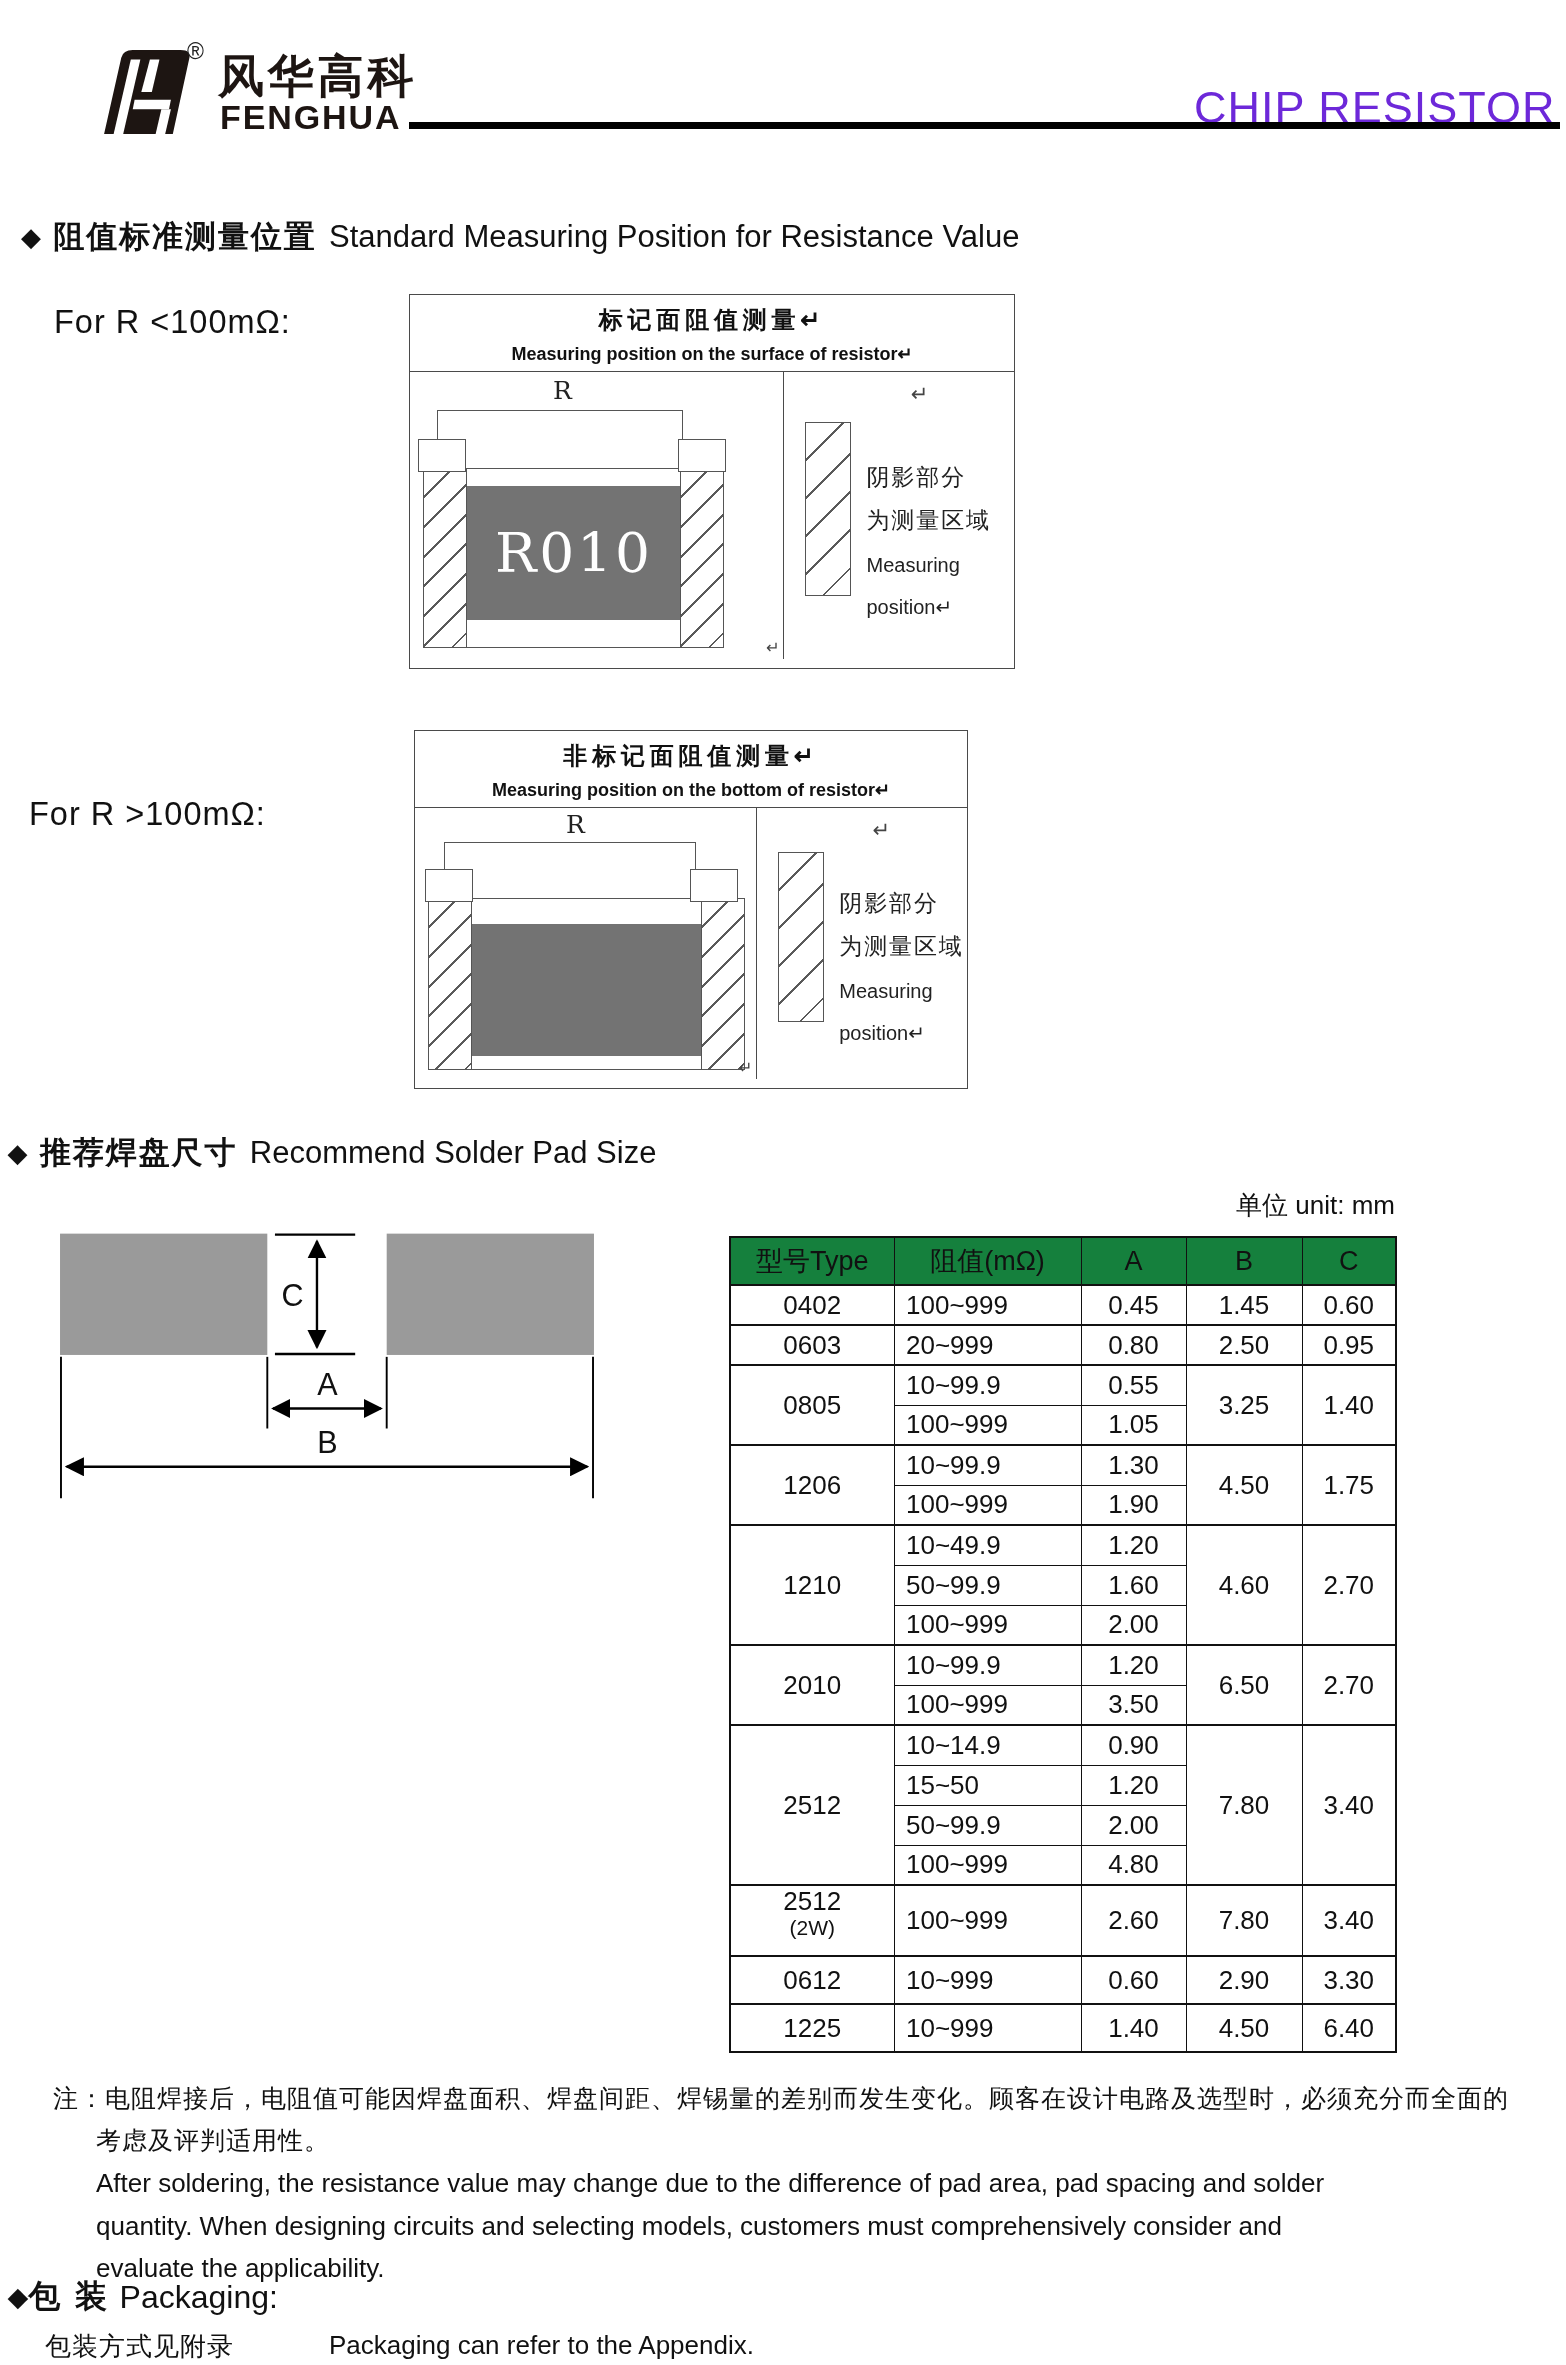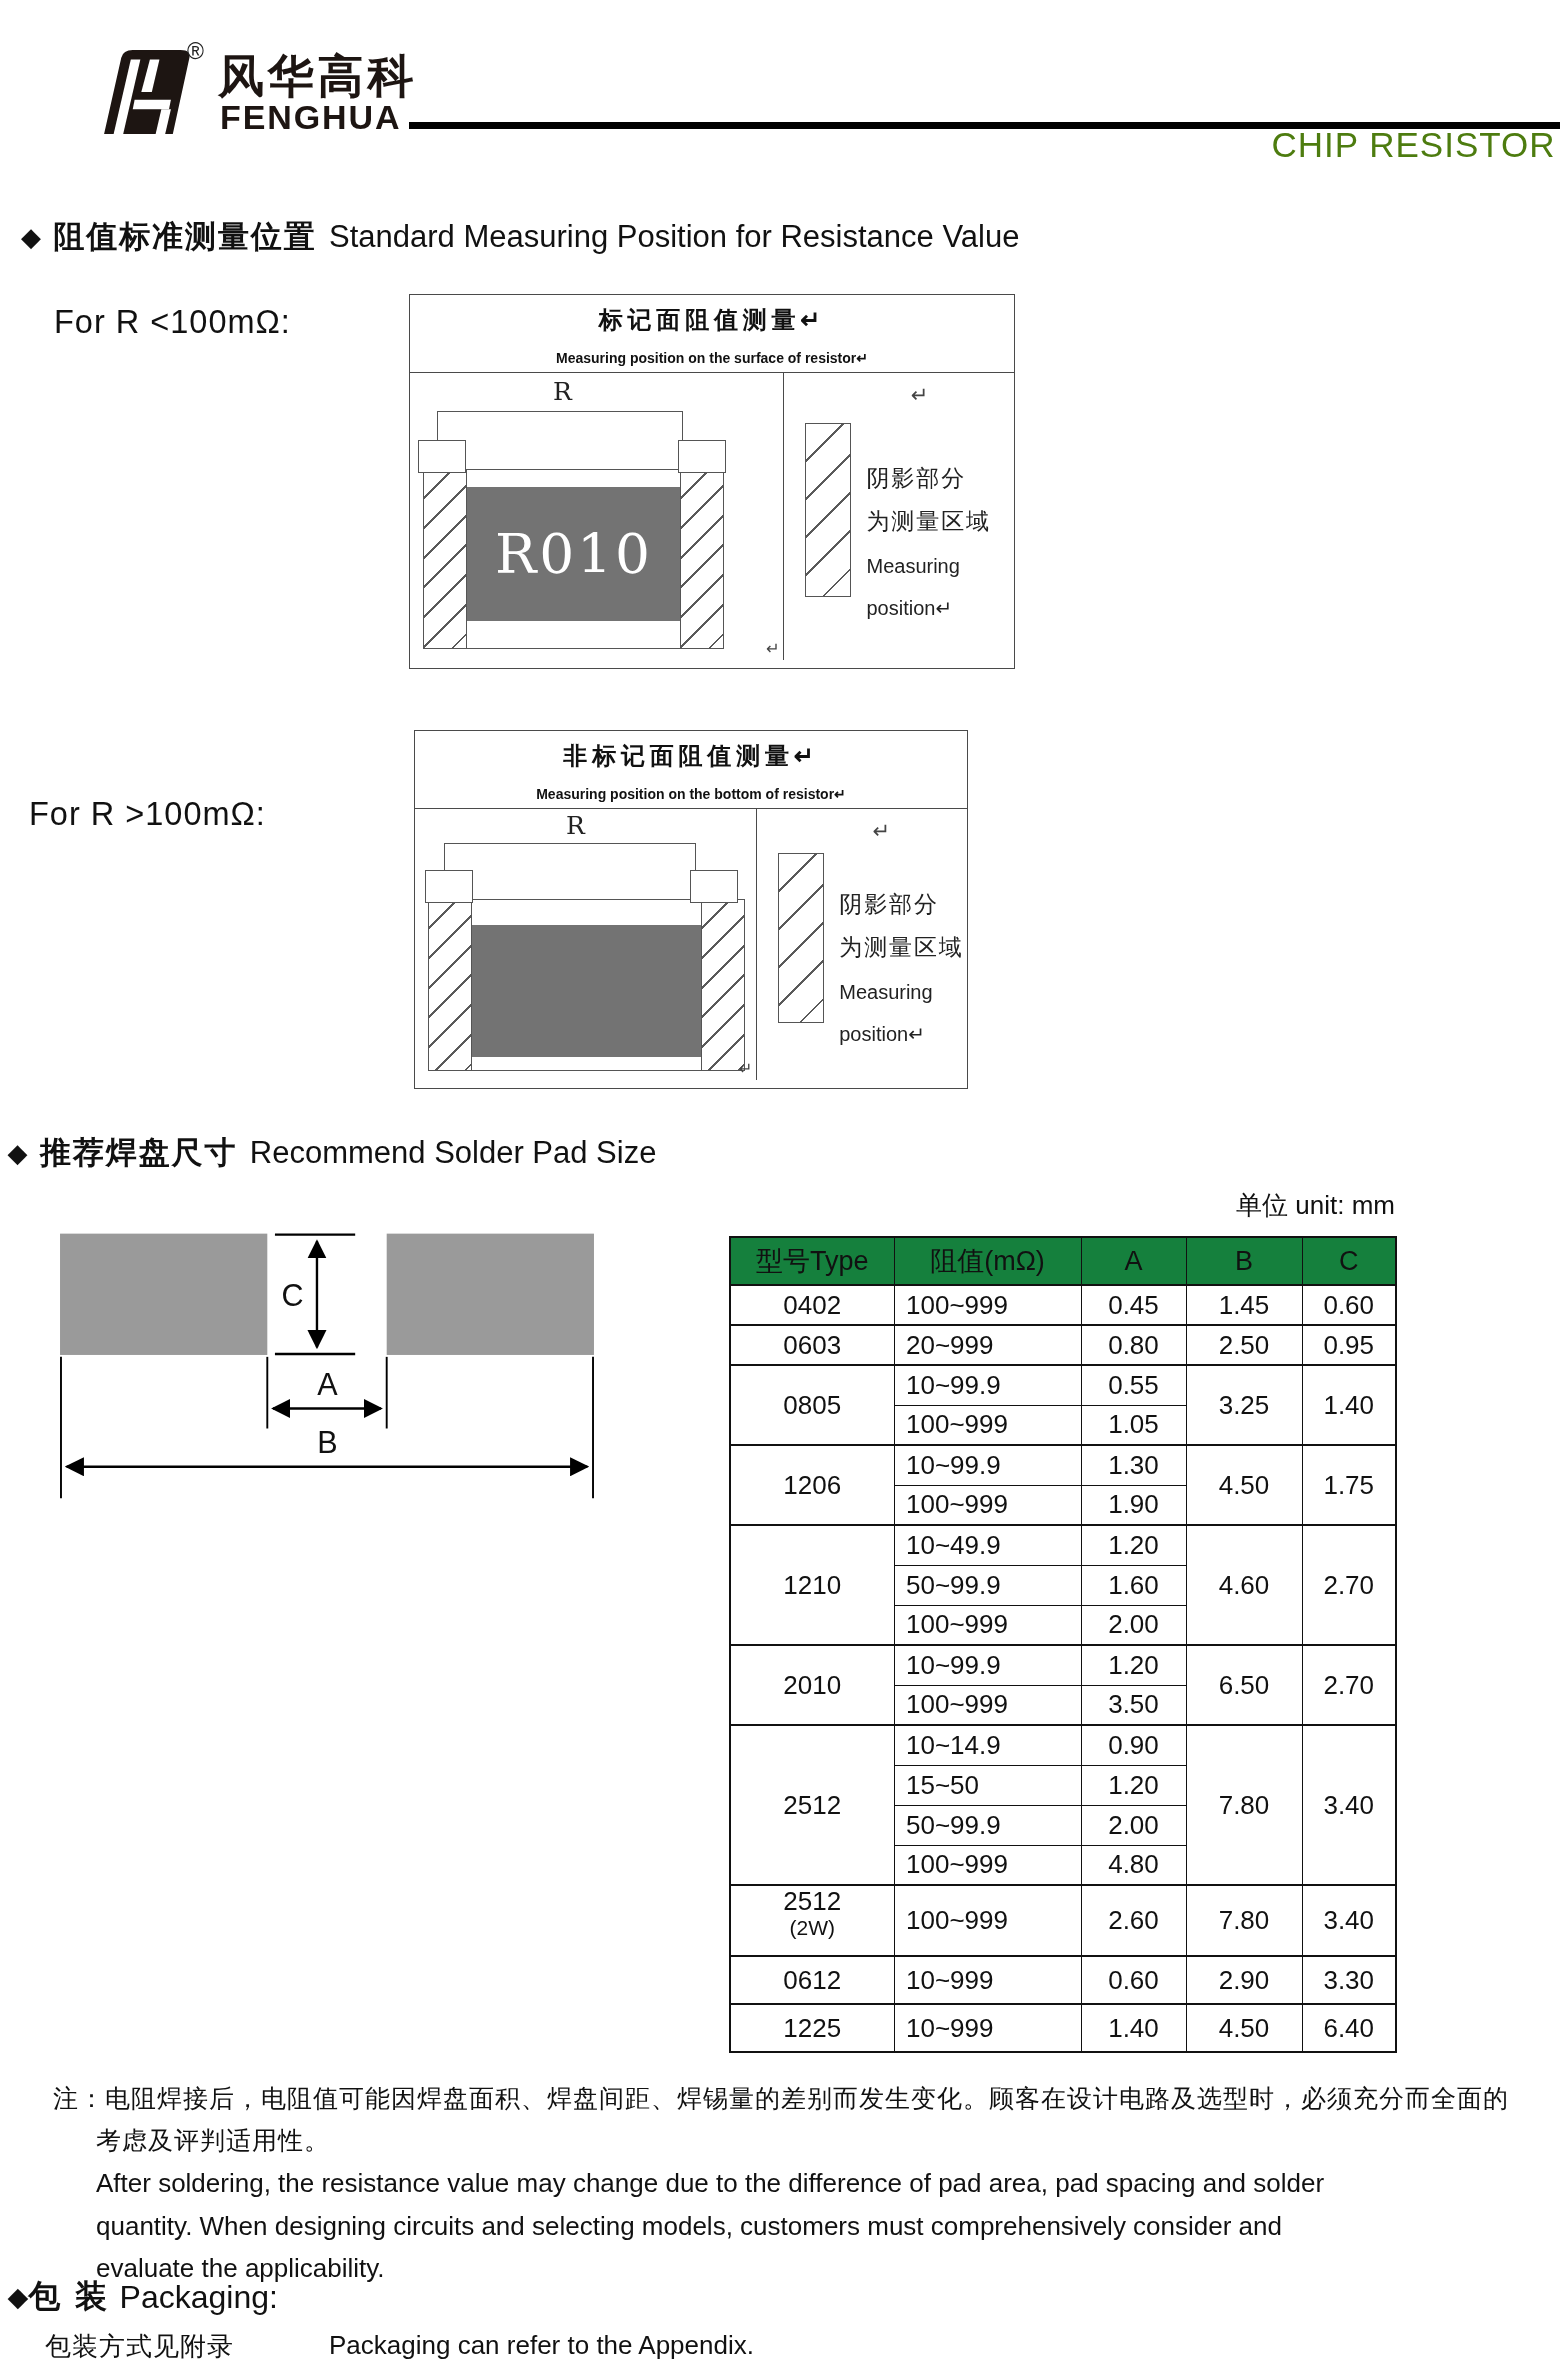--- a/index.html
+++ b/index.html
@@ -4,35 +4,35 @@
 <style>
   html,body{margin:0;padding:0;background:#fff;}
   .page{position:relative;width:1567px;height:2366px;background:#fff;overflow:hidden;
         font-family:"Liberation Sans",sans-serif;color:#111;}
 
   
   .logo-mark{position:absolute;left:81px;top:50px;}
   .reg-mark{position:absolute;left:187px;top:38px;font-size:23px;color:#222;}
   .logo-zh{position:absolute;left:218px;top:46px;font-size:46px;font-weight:bold;letter-spacing:3.8px;color:#1d1512;}
   .logo-en{position:absolute;left:220px;top:98px;font-size:34px;font-weight:bold;letter-spacing:1.9px;color:#1d1512;}
-  .page-title{position:absolute;right:11.5px;top:82px;font-size:35px;color:#4d7c0f;letter-spacing:1px;margin-top:43px;}
+  .page-title{position:absolute;right:11.5px;top:82px;font-size:45px;color:#6d28d9;letter-spacing:1px;}
   .header-rule{position:absolute;left:409px;top:122px;width:1151px;height:6.7px;background:#000;}
 
   
   .sec-head{position:absolute;display:flex;align-items:center;gap:12.4px;white-space:nowrap;}
   .sec-head .diamond{font-size:26px;line-height:1;}
   .sec-head .zh{font-size:31px;font-weight:bold;letter-spacing:1.9px;}
   .sec-head .en{font-size:31px;}
   .case-label{position:absolute;font-size:32.5px;letter-spacing:1px;}
 
   
   .mbox{position:absolute;border:1.9px solid #4a4a4a;background:#fff;box-sizing:border-box;}
   .mbox-title{border-bottom:1.9px solid #4a4a4a;text-align:center;padding:8.6px 0 6.7px;}
   .mbox-title .t-zh{font-size:24px;font-weight:bold;letter-spacing:4.8px;}
-  .mbox-title .t-en{font-size:14px;font-weight:bold;margin-top:14px;}
+  .mbox-title .t-en{font-size:18px;font-weight:bold;margin-top:7px;}
   .mbox-body{display:flex;position:relative;}
   .mbox-left{width:62%;border-right:1.9px solid #4a4a4a;position:relative;box-sizing:border-box;}
   .mbox-right{flex:1;position:relative;}
   .r-label{position:absolute;font-family:"DejaVu Serif",serif;font-size:25px;color:#222;}
   .bracket{position:absolute;border-top:1.9px solid #555;border-left:1.9px solid #555;border-right:1.9px solid #555;}
   .tab{position:absolute;background:#fff;border:1.9px solid #555;z-index:2;}
   .resistor{position:absolute;border:1.9px solid #555;display:flex;background:#fff;}
   .cap{width:42px;background-image:repeating-linear-gradient(135deg,rgba(0,0,0,0) 0 19px,#5a5a5a 19px 21px);}
   .cap-l{border-right:1.9px solid #555;}
   .cap-r{border-left:1.9px solid #555;}

